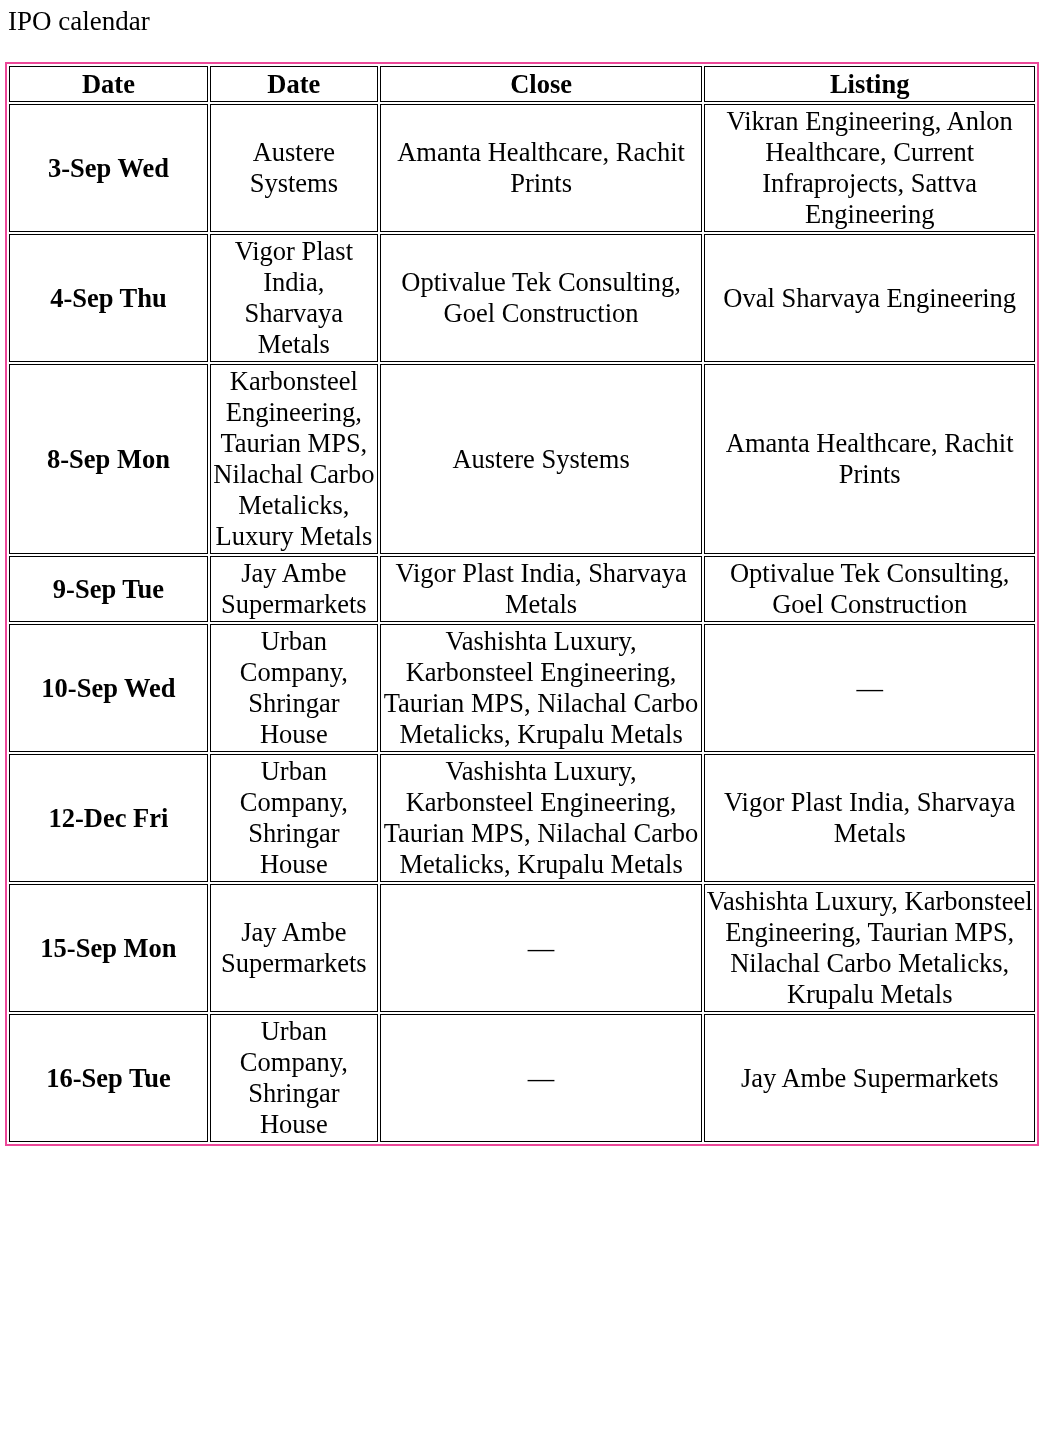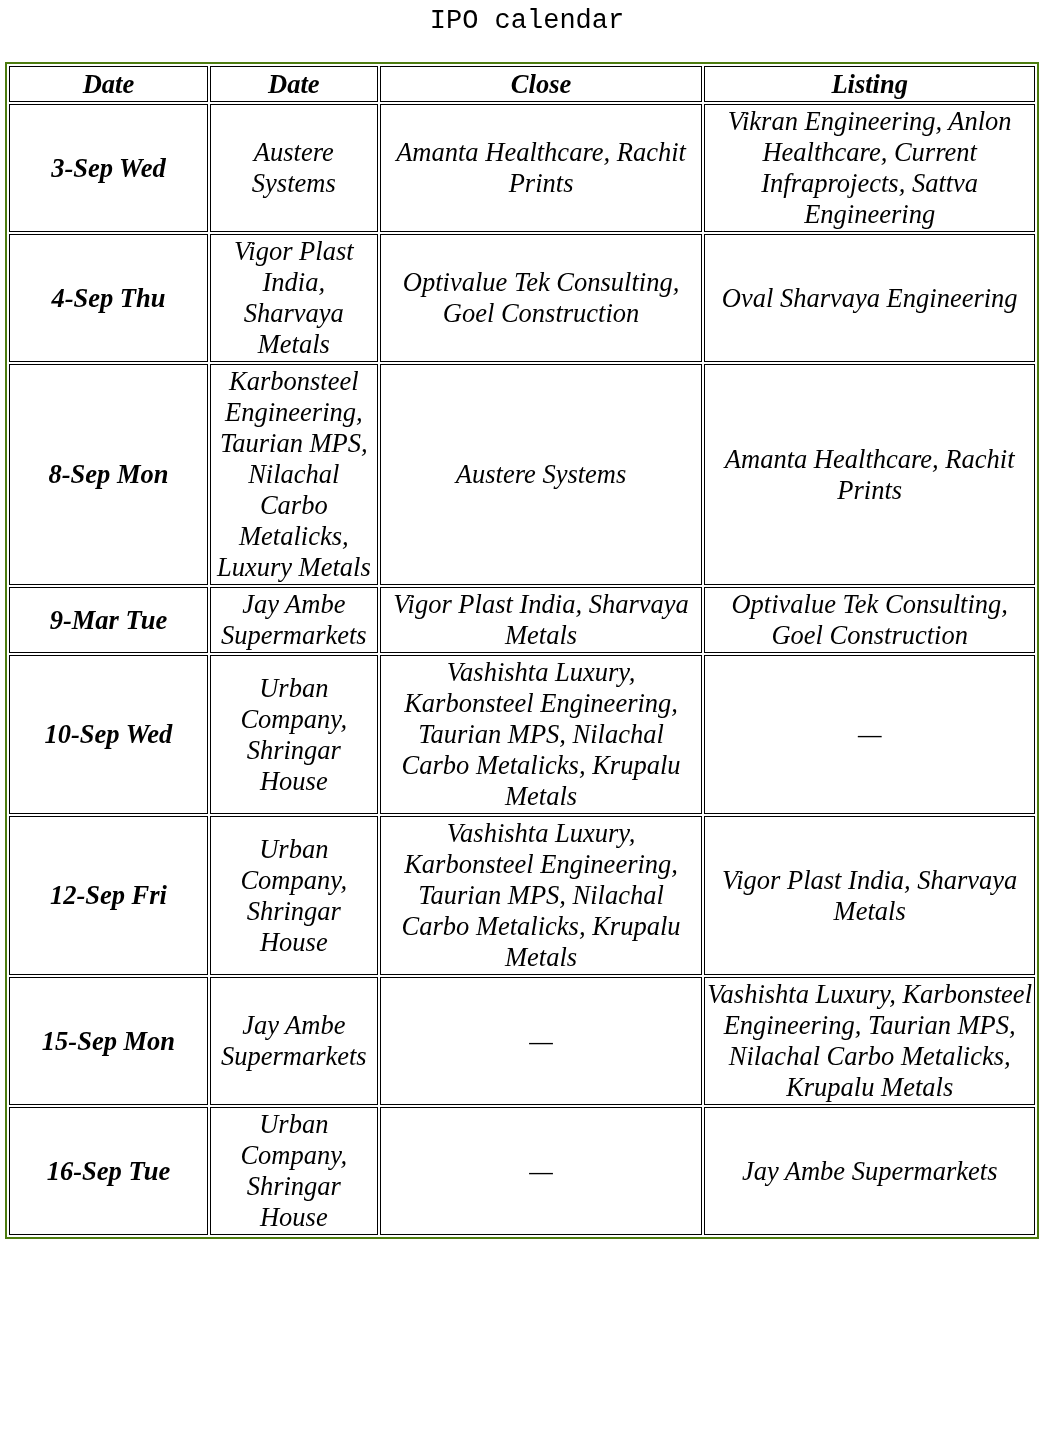--- a/index.html
+++ b/index.html
@@ -8,34 +8,32 @@
     background: #ffffff;
     color: #000000;
     font-family: "Liberation Serif", "DejaVu Serif", serif;
   }
   body {
     width: 1039px;
     height: 1433px;
     overflow: hidden;
   }
   .page-title {
-    text-align: center;
+    text-align: left;
     font-size: 27px;
     line-height: 31px;
     font-weight: normal;
-    margin: 6px 0 0 15px;
-    font-family: Liberation Mono, monospace;
+    margin: 6px 0 0 8px;
   }
   table.ipo-table {
     margin: 25px 0 0 5px;
-    border: 2px solid #4d7c0f;
+    border: 2px solid #ec4899;
     border-collapse: separate;
     border-spacing: 2px;
     table-layout: fixed;
-    font-style: italic;
   }
   table.ipo-table col.c-date    { width: 200px; }
   table.ipo-table col.c-open    { width: 168px; }
   table.ipo-table col.c-close   { width: 324px; }
   table.ipo-table col.c-listing { width: 332px; }
   table.ipo-table th,
   table.ipo-table td {
     border: 1px solid #000000;
     box-sizing: border-box;
     text-align: center;
@@ -86,33 +84,33 @@
         <td class="close-cell">Optivalue Tek Consulting, Goel Construction</td>
         <td class="listing-cell">Oval Sharvaya Engineering</td>
       </tr>
       <tr>
         <td class="date-cell">8-Sep Mon</td>
         <td class="open-cell">Karbonsteel Engineering, Taurian MPS, Nilachal Carbo Metalicks, Luxury Metals</td>
         <td class="close-cell">Austere Systems</td>
         <td class="listing-cell">Amanta Healthcare, Rachit Prints</td>
       </tr>
       <tr>
-        <td class="date-cell">9-Mar Tue</td>
+        <td class="date-cell">9-Sep Tue</td>
         <td class="open-cell">Jay Ambe Supermarkets</td>
         <td class="close-cell">Vigor Plast India, Sharvaya Metals</td>
         <td class="listing-cell">Optivalue Tek Consulting, Goel Construction</td>
       </tr>
       <tr>
         <td class="date-cell">10-Sep Wed</td>
         <td class="open-cell">Urban Company, Shringar House</td>
         <td class="close-cell">Vashishta Luxury, Karbonsteel Engineering, Taurian MPS, Nilachal Carbo Metalicks, Krupalu Metals</td>
         <td class="listing-cell">—</td>
       </tr>
       <tr>
-        <td class="date-cell">12-Sep Fri</td>
+        <td class="date-cell">12-Dec Fri</td>
         <td class="open-cell">Urban Company, Shringar House</td>
         <td class="close-cell">Vashishta Luxury, Karbonsteel Engineering, Taurian MPS, Nilachal Carbo Metalicks, Krupalu Metals</td>
         <td class="listing-cell">Vigor Plast India, Sharvaya Metals</td>
       </tr>
       <tr>
         <td class="date-cell">15-Sep Mon</td>
         <td class="open-cell">Jay Ambe Supermarkets</td>
         <td class="close-cell">—</td>
         <td class="listing-cell">Vashishta Luxury, Karbonsteel Engineering, Taurian MPS, Nilachal Carbo Metalicks, Krupalu Metals</td>
       </tr>

